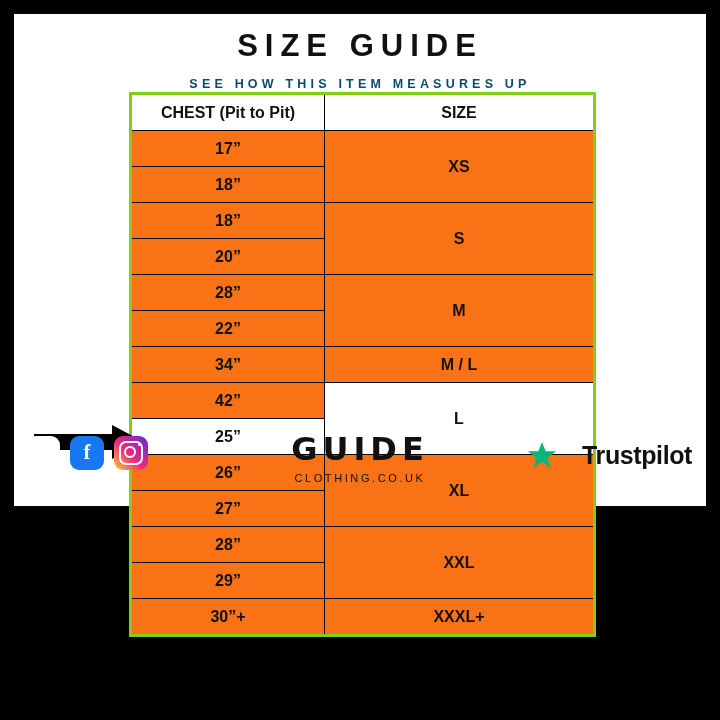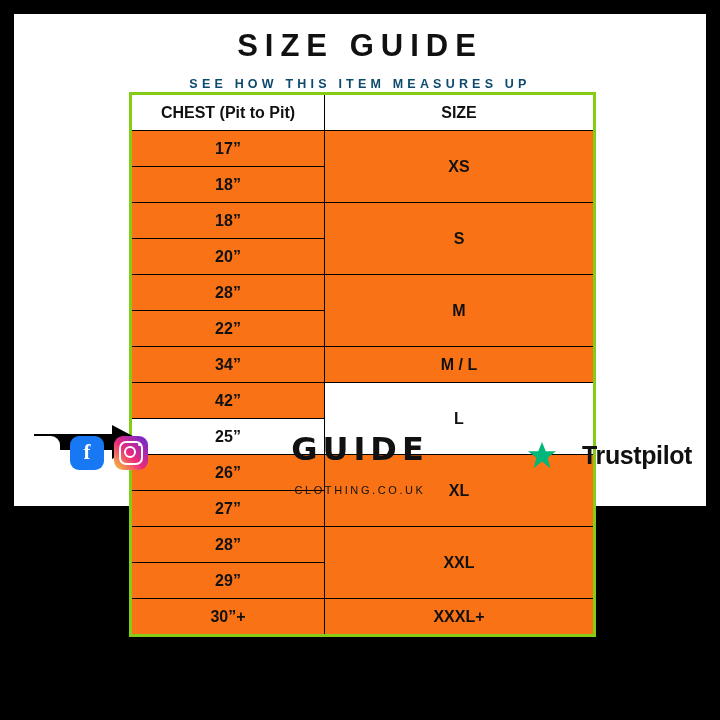--- a/index.html
+++ b/index.html
@@ -174,21 +174,21 @@
     font-size: 32px;
     font-weight: bold;
     letter-spacing: 5px;
     color: #111;
     font-family: "DejaVu Sans", sans-serif;
   }
   .brand-sub {
     font-size: 11px;
     letter-spacing: 2.6px;
     color: #111;
-    margin-top: 16px;
+    margin-top: 4px;
     font-weight: normal;
   }
   .trustpilot {
     position: absolute;
     right: 14px;
     top: 16px;
     display: flex;
     align-items: center;
     gap: 25px;
   }

